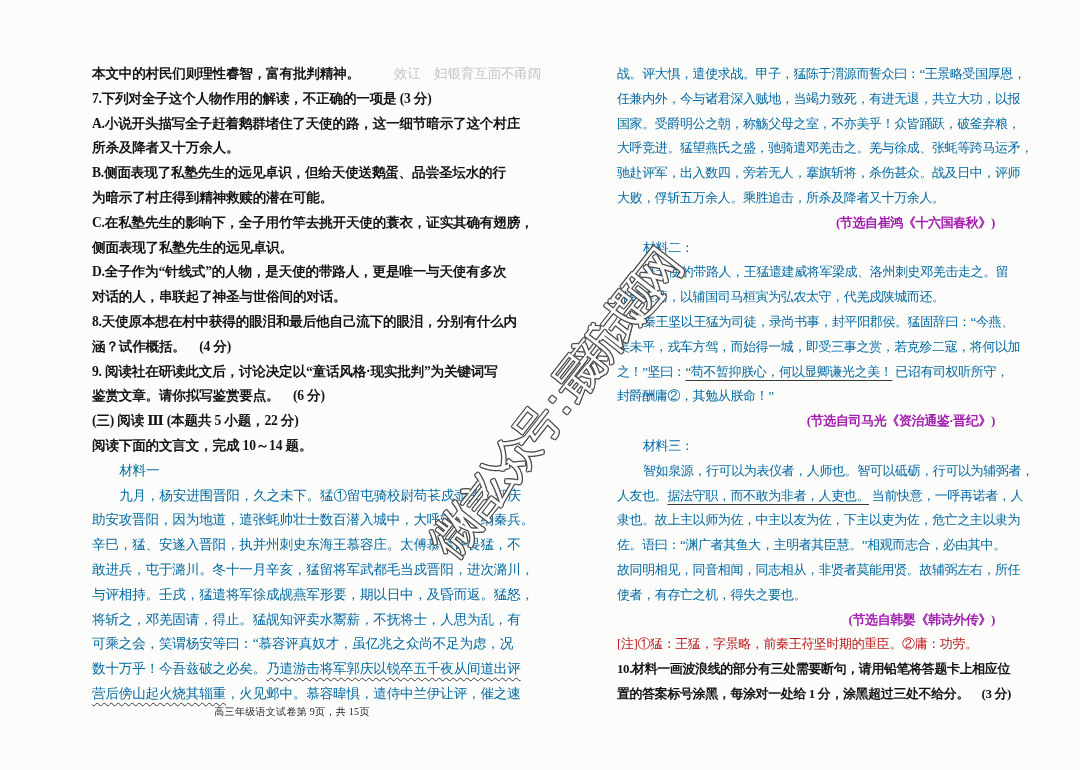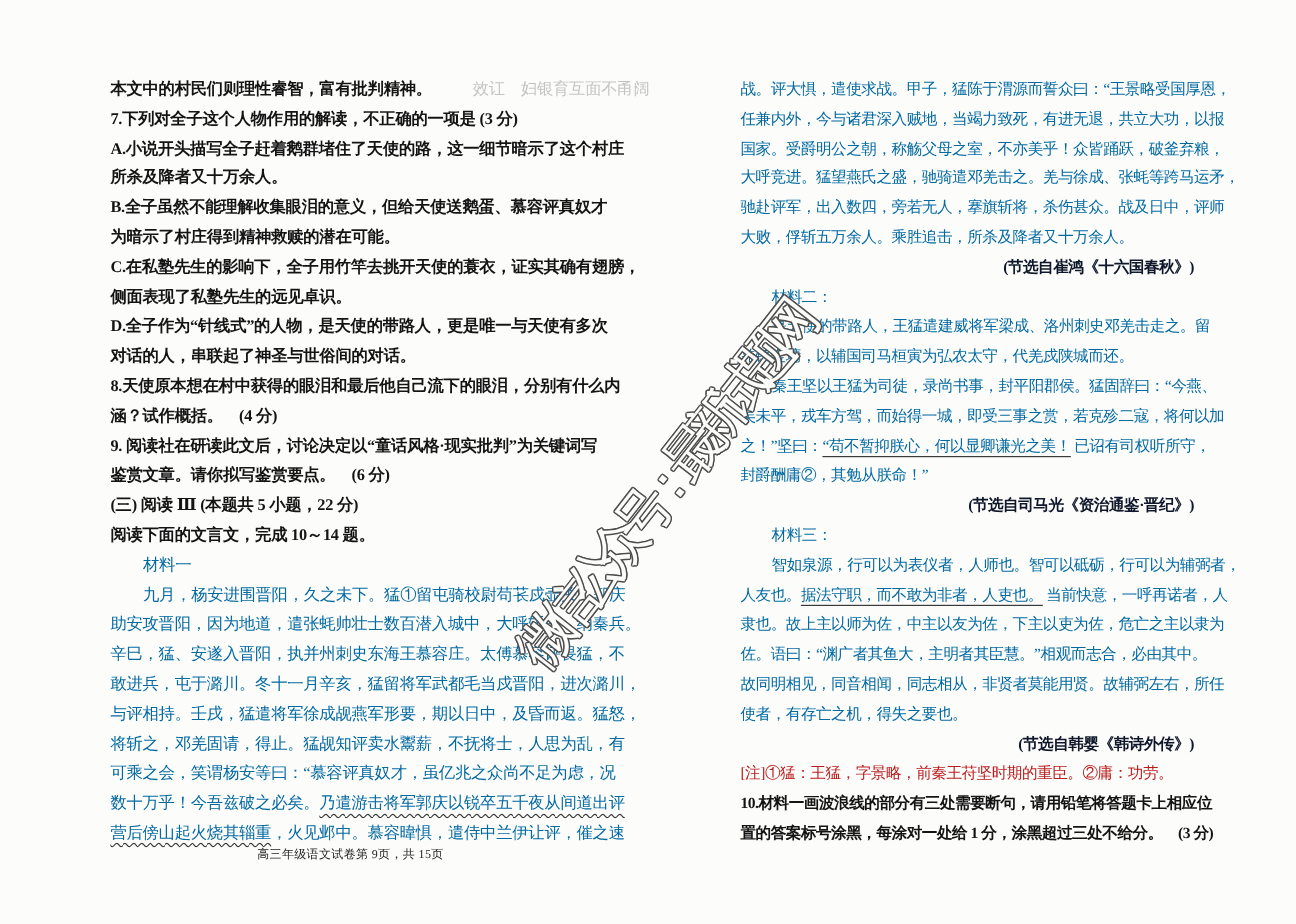--- a/index.html
+++ b/index.html
@@ -12,21 +12,21 @@
   .page{position:absolute;inset:0;background:#fcfcfb;}
   .col{position:absolute;top:62px;}
   .col.left{left:92px;width:414px;font-size:13.6px;letter-spacing:-0.2px;}
   .col.right{left:617px;width:392px;font-size:13px;letter-spacing:-0.4px;}
   .line{
     height:24.8px;line-height:24.8px;white-space:nowrap;overflow:visible;
   }
   .question{font-weight:700;color:#141414;}
   .passage{font-weight:400;color:#0369a1;}
   .note{font-weight:500;color:#b91c1c;}
-  .source{font-weight:700;color:#0f172a;text-align:right;padding-right:14px;}
+  .source{font-weight:700;color:#a21caf;text-align:right;padding-right:14px;}
   .indent{text-indent:2em;}
   .u-wavy{
     text-decoration-line:underline;text-decoration-style:wavy;
     text-decoration-color:#3a3a3a;text-decoration-thickness:1px;
     text-underline-offset:4px;
   }
   .u-solid{
     text-decoration-line:underline;text-decoration-style:solid;
     text-decoration-color:#3a3a3a;text-decoration-thickness:1.2px;
     text-underline-offset:4px;
@@ -54,21 +54,21 @@
 </style>
 </head>
 <body>
 
 <div class="page">
   <div class="col left">
       <div class="line question"><span>本文中的村民们则理性睿智，富有批判精神。</span><span class="faint">效讧　妇银育互面不甬阔</span></div>
       <div class="line question"><span>7.下列对全子这个人物作用的解读，不正确的一项是 (3 分)</span></div>
       <div class="line question"><span>A.小说开头描写全子赶着鹅群堵住了天使的路，这一细节暗示了这个村庄</span></div>
       <div class="line question"><span>所杀及降者又十万余人。</span></div>
-      <div class="line question"><span>B.全子虽然不能理解收集眼泪的意义，但给天使送鹅蛋、慕容评真奴才</span></div>
+      <div class="line question"><span>B.侧面表现了私塾先生的远见卓识，但给天使送鹅蛋、品尝圣坛水的行</span></div>
       <div class="line question"><span>为暗示了村庄得到精神救赎的潜在可能。</span></div>
       <div class="line question"><span>C.在私塾先生的影响下，全子用竹竿去挑开天使的蓑衣，证实其确有翅膀，</span></div>
       <div class="line question"><span>侧面表现了私塾先生的远见卓识。</span></div>
       <div class="line question"><span>D.全子作为“针线式”的人物，是天使的带路人，更是唯一与天使有多次</span></div>
       <div class="line question"><span>对话的人，串联起了神圣与世俗间的对话。</span></div>
       <div class="line question"><span>8.天使原本想在村中获得的眼泪和最后他自己流下的眼泪，分别有什么内</span></div>
       <div class="line question"><span>涵？试作概括。　(4 分)</span></div>
       <div class="line question"><span>9. 阅读社在研读此文后，讨论决定以“童话风格·现实批判”为关键词写</span></div>
       <div class="line question"><span>鉴赏文章。请你拟写鉴赏要点。　(6 分)</span></div>
       <div class="line question"><span>(三) 阅读 Ⅲ (本题共 5 小题，22 分)</span></div>

